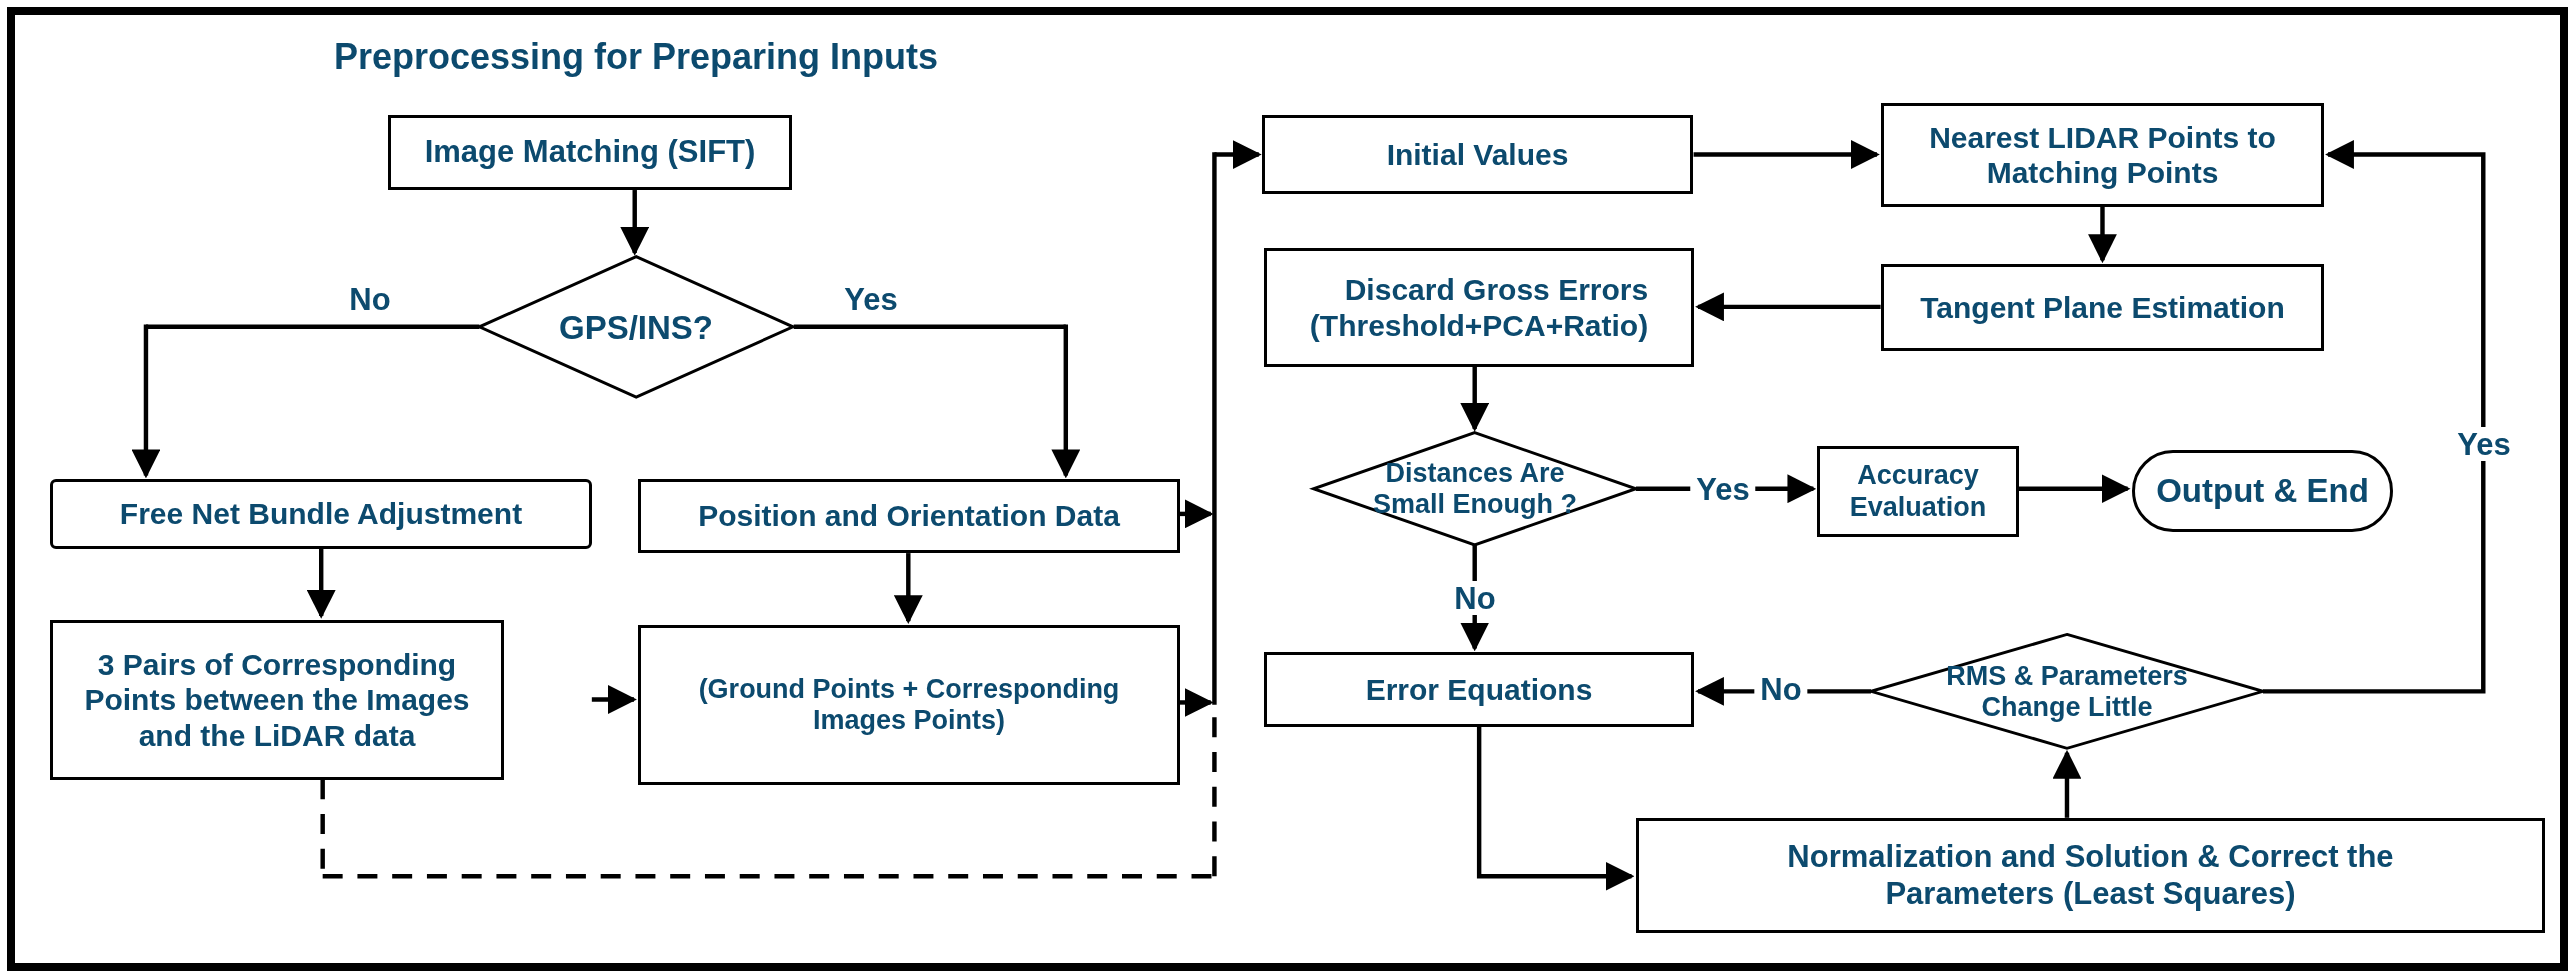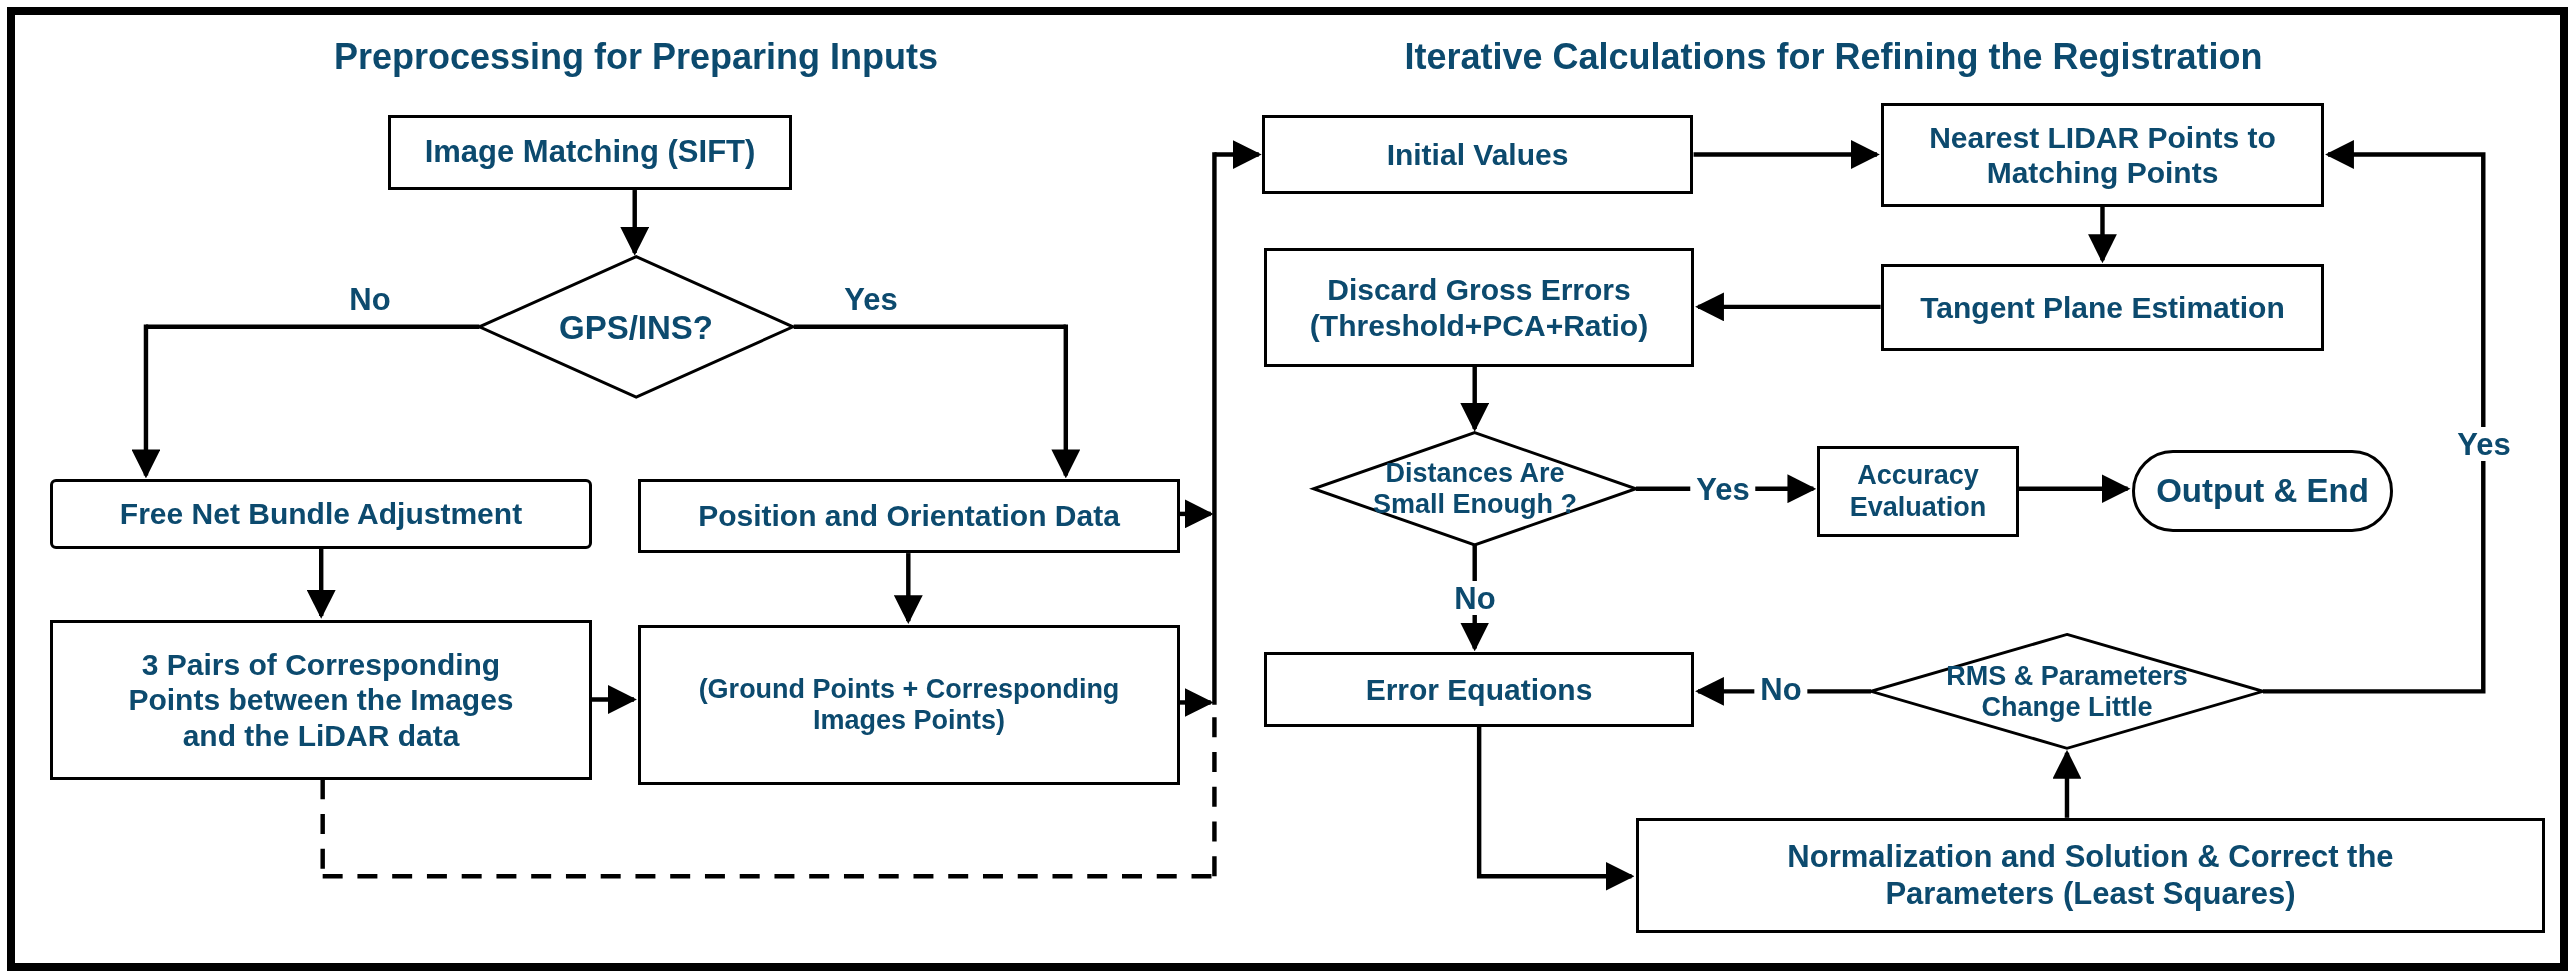--- a/index.html
+++ b/index.html
@@ -92,45 +92,44 @@
 
       <g stroke-width="4" fill="#fff">
         <polygon points="860,347 1072,442 860,537 648,442"></polygon>
         <polygon points="1994,585 2212,661 1994,737 1776,661"></polygon>
         <polygon points="2795,858 3060,935 2795,1012 2530,935"></polygon>
       </g>
     </g>
   </svg>
 
   <div class="title" style="left:207px;top:36px;width:858px;">Preprocessing for Preparing Inputs</div>
-  <div class="title" style="left:1353px;top:36px;width:961px;">Iterative Calculations for Refining the Registration</div>
 
   <div class="node" style="left:388px;top:115px;width:404px;height:75px;font-size:31px;">Image Matching (SIFT)</div>
 
   <div class="dlabel" style="left:479px;top:257px;width:314px;height:141px;font-size:33px;">GPS/INS?</div>
   <div class="elabel" style="left:370px;top:299px;">No</div>
   <div class="elabel" style="left:871px;top:299px;">Yes</div>
 
   <div class="node" style="left:50px;top:479px;width:542px;height:70px;border-radius:6px;">Free Net Bundle Adjustment</div>
   <div class="node" style="left:638px;top:479px;width:542px;height:74px;">Position and Orientation Data</div>
 
-  <div class="node" style="left:50px;top:620px;width:542px;height:160px;">3 Pairs of Corresponding
+  <div class="node" style="left:50px;top:620px;width:454px;height:160px;">3 Pairs of Corresponding
 Points between the Images
 and the LiDAR data</div>
 
   <div class="node" style="left:638px;top:625px;width:542px;height:160px;flex-direction:column;">
     <span class="pg-sub">(Ground Points + Corresponding
 Images Points)</span>
   </div>
 
   <div class="node" style="left:1881px;top:103px;width:443px;height:104px;">Nearest LIDAR Points to
 Matching Points</div>
   <div class="node" style="left:1262px;top:115px;width:431px;height:79px;">Initial Values</div>
   <div class="node" style="left:1881px;top:264px;width:443px;height:87px;">Tangent Plane Estimation</div>
-  <div class="node" style="left:1264px;top:248px;width:430px;height:119px;">Discard Gross Errors
+  <div class="node" style="left:1264px;top:248px;width:430px;height:119px;text-align:right;">Discard Gross Errors
 (Threshold+PCA+Ratio)</div>
 
   <div class="dlabel" style="left:1314px;top:433px;width:322px;height:112px;">Distances Are
 Small Enough ?</div>
   <div class="elabel" style="left:1723px;top:489px;">Yes</div>
   <div class="elabel" style="left:1475px;top:598px;">No</div>
 
   <div class="node" style="left:1817px;top:446px;width:202px;height:91px;font-size:27px;">Accuracy
 Evaluation</div>
   <div class="node stadium" style="left:2132px;top:450px;width:261px;height:82px;">Output &amp; End</div>

